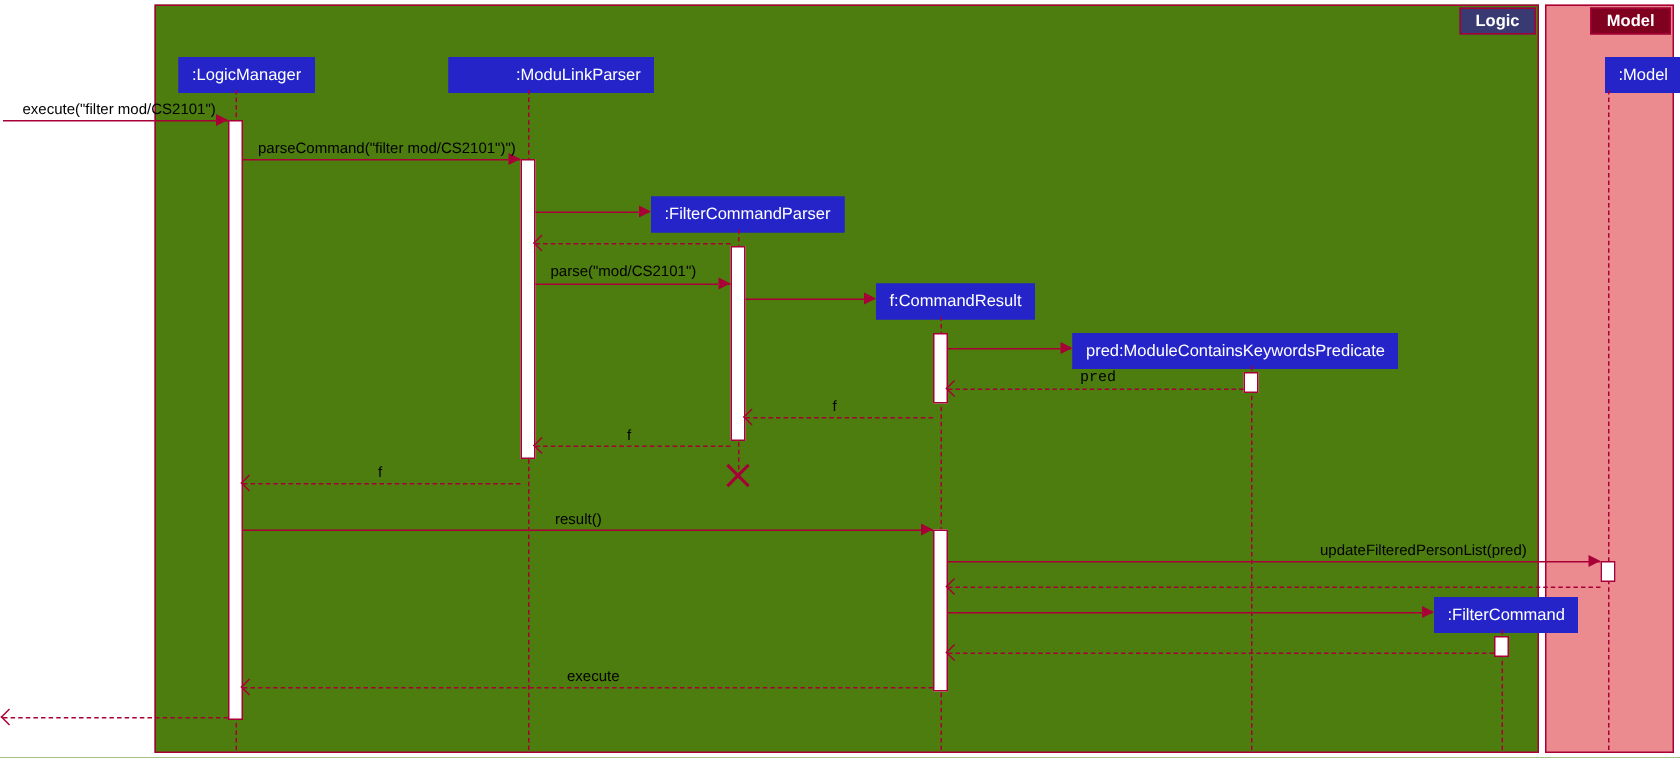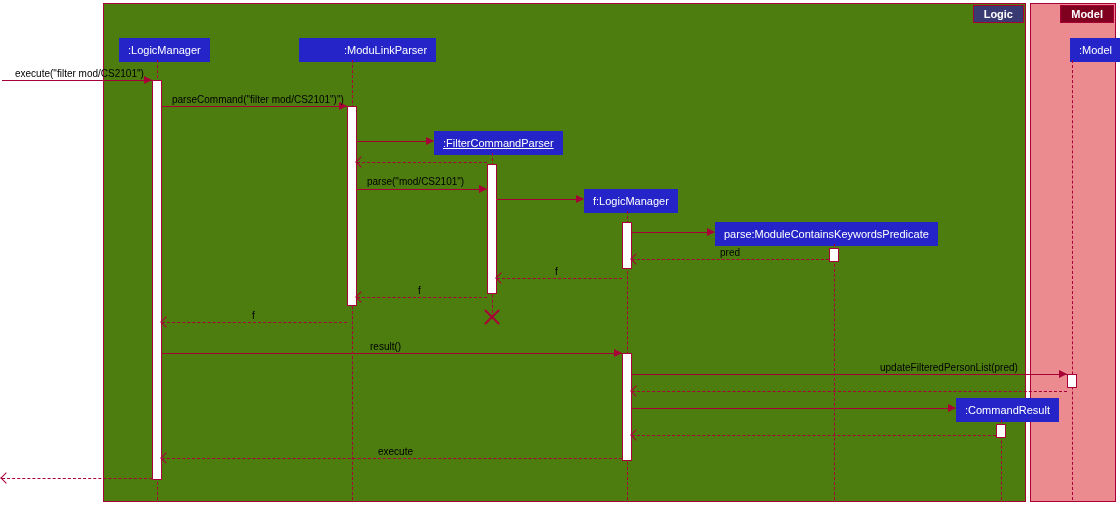--- a/index.html
+++ b/index.html
@@ -28,24 +28,24 @@
 <div class="box logic-box" style="left:103px; top:3px; width:923px; height:499px;">
   <div class="box-title">Logic</div>
 </div>
 
 <div class="box model-box" style="left:1030px; top:3px; width:86px; height:499px;">
   <div class="box-title model-title">Model</div>
 </div>
 
 <div class="participant" style="left:119px; top:38px;">:LogicManager</div>
 <div class="participant" style="left:299px; top:38px;padding-left:44px;">:ModuLinkParser</div>
-<div class="participant" style="left:434px; top:131px;text-decoration:underline;">:FilterCommandParser</div>
-<div class="participant" style="left:584px; top:189px;">f:LogicManager</div>
-<div class="participant" style="left:715px; top:222px;">parse:ModuleContainsKeywordsPredicate</div>
-<div class="participant" style="left:956px; top:398px;">:CommandResult</div>
+<div class="participant" style="left:434px; top:131px;">:FilterCommandParser</div>
+<div class="participant" style="left:584px; top:189px;">f:CommandResult</div>
+<div class="participant" style="left:715px; top:222px;">pred:ModuleContainsKeywordsPredicate</div>
+<div class="participant" style="left:956px; top:398px;">:FilterCommand</div>
 <div class="participant" style="left:1054px; top:38px;margin-left:16px;">:Model</div>
 
 <div class="lifeline" style="left:157px; top:60px; height:440px;"></div>
 <div class="lifeline" style="left:352px; top:60px; height:440px;"></div>
 <div class="lifeline" style="left:492px; top:153px; height:165px;"></div>
 <div class="lifeline" style="left:627px; top:211px; height:289px;"></div>
 <div class="lifeline" style="left:834px; top:244px; height:256px;"></div>
 <div class="lifeline" style="left:1001px; top:420px; height:80px;"></div>
 <div class="lifeline" style="left:1072px; top:60px; height:440px;"></div>
 
@@ -77,21 +77,21 @@
 <div class="msg-label" style="left:367px; top:176px;">parse("mod/CS2101")</div>
 
 <div class="arrow-solid" style="left:497px; top:199px; width:86px;"></div>
 <div class="arrowhead-r" style="left:576px; top:195px;"></div>
 
 <div class="arrow-solid" style="left:632px; top:232px; width:82px;"></div>
 <div class="arrowhead-r" style="left:707px; top:228px;"></div>
 
 <div class="arrow-dash" style="left:632px; top:259px; width:197px;"></div>
 <div class="arrowhead-l-open" style="left:632px; top:255px;"></div>
-<div class="msg-label" style="left:720px; top:247px;">pred</div>
+<div class="msg-label" style="left:720px; top:247px;font-family:Liberation Mono, monospace;">pred</div>
 
 <div class="arrow-dash" style="left:497px; top:278px; width:125px;"></div>
 <div class="arrowhead-l-open" style="left:497px; top:274px;"></div>
 <div class="msg-label" style="left:555px; top:266px;">f</div>
 
 <div class="arrow-dash" style="left:357px; top:297px; width:130px;"></div>
 <div class="arrowhead-l-open" style="left:357px; top:293px;"></div>
 <div class="msg-label" style="left:418px; top:285px;">f</div>
 
 <div class="destroy-x" style="left:484px; top:309px;"></div>

